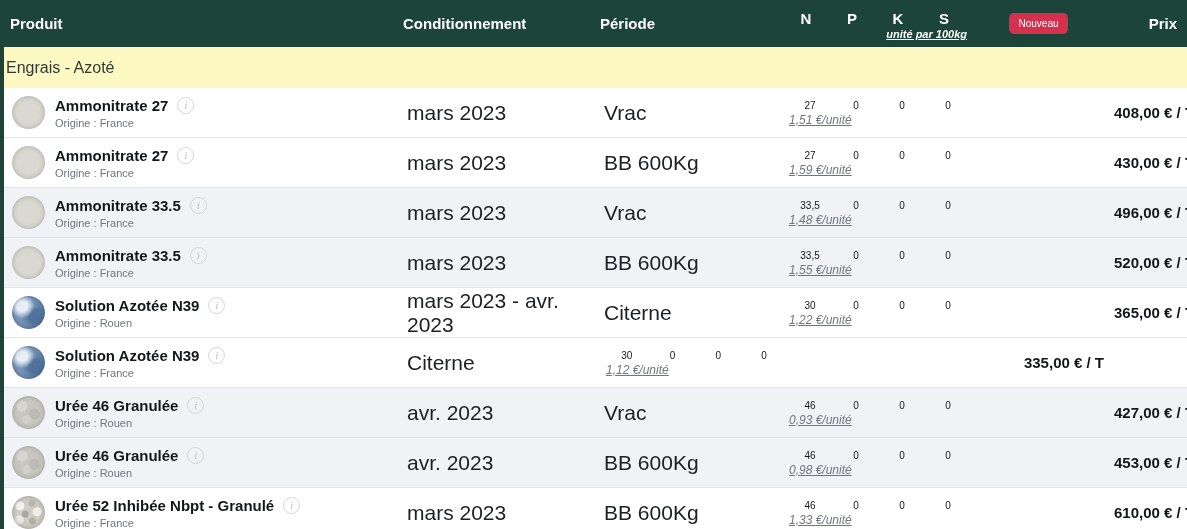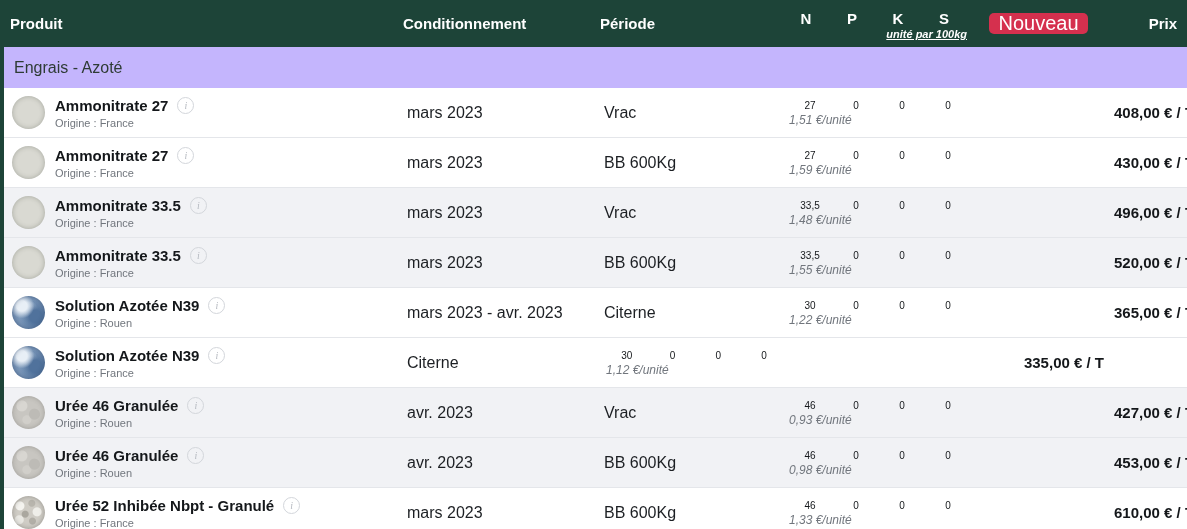--- a/index.html
+++ b/index.html
@@ -20,29 +20,29 @@
     color:#fff;
   }
   .th { font-weight:bold; font-size:15px; }
   .th-product { padding-left:10px; }
   .th-npks { display:flex; flex-direction:column; justify-content:center; height:41px; padding-top:3px; }
   .npks-letters { display:flex; }
   .npks-letters span { width:46px; text-align:center; font-weight:bold; font-size:15px; }
   .npks-subtitle { text-align:right; font-style:italic; font-weight:bold; font-size:11px; margin-top:1px;text-decoration:underline; }
   .th-new { display:flex; justify-content:center; }
   .badge-new {
-    background:#d5304e; color:#fff; font-size:20px; line-height:21px;
+    background:#d5304e; color:#fff; font-size:10px; line-height:21px;
     padding:0 9px; border-radius:5px; font-weight:normal;
   }
   .th-price { text-align:right; padding-right:10px; }
 
   
   .banner {
-    height:41px; background:#c4b5fd; color:#2e3b35;
-    display:flex; align-items:center; padding-left:10px;
+    height:41px; background:#fef9c3; color:#2e3b35;
+    display:flex; align-items:center; padding-left:2px;
     font-size:16px; border-left:4px solid #1d4438;
   }
 
   
   .tbody { border-left:4px solid #1d4438; }
   .row { height:50px; background:#fff; border-bottom:1px solid #e4e6ea; cursor:pointer; }
   .row.alt { background:#f1f2f5; }
 
   .c-product { display:flex; align-items:center; padding-left:8px; gap:10px; }
   .thumb { width:33px; height:33px; border-radius:50%; flex:0 0 33px; }
@@ -90,26 +90,26 @@
   .pname-line { display:flex; align-items:center; gap:9px; }
   .pname { font-weight:bold; font-size:15px; color:#14171a; white-space:nowrap; }
   .info-icon {
     width:17px; height:17px; border-radius:50%;
     border:1.5px solid #d3d6db; color:#b6bac1;
     font-size:10px; font-style:italic; font-family:"Liberation Serif", serif;
     display:flex; align-items:center; justify-content:center; flex:0 0 17px;
   }
   .porigin { font-size:11px; color:#71767d; margin-top:3px; }
 
-  .c-period, .c-pack { font-size:16px; color:#1c1f23; }
+  .c-period, .c-pack { font-size:21px; color:#1c1f23; }
 
   .c-npks { display:flex; flex-direction:column; justify-content:center; padding-top:2px; }
   .npks-vals { display:flex; }
   .npks-vals span { width:46px; text-align:center; font-size:10px; color:#14171a; }
-  .unit-price { font-style:italic; font-size:12px; color:#71767d; padding-left:2px; margin-top:2px; }
+  .unit-price { font-style:italic; font-size:12px; color:#71767d; padding-left:2px; margin-top:2px;text-decoration:underline; }
 
   .c-price {
     display:flex; justify-content:flex-end; padding-right:10px;
     font-weight:bold; font-size:15px; color:#14171a; white-space:nowrap;
   }
 </style>
 </head>
 <body>
 
 <div class="app">

